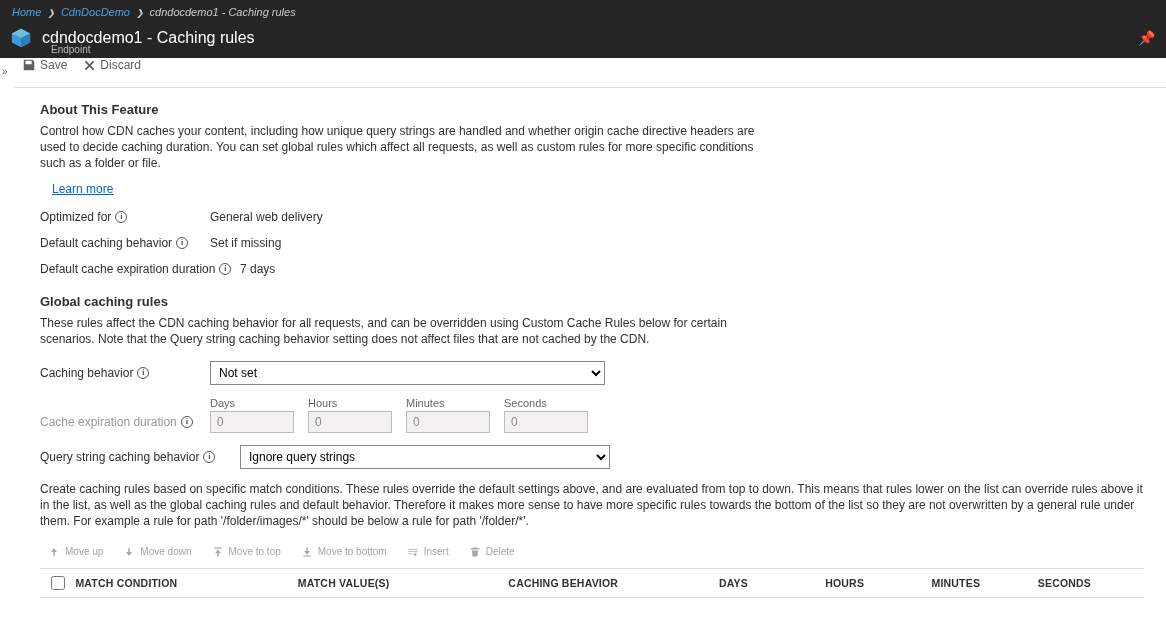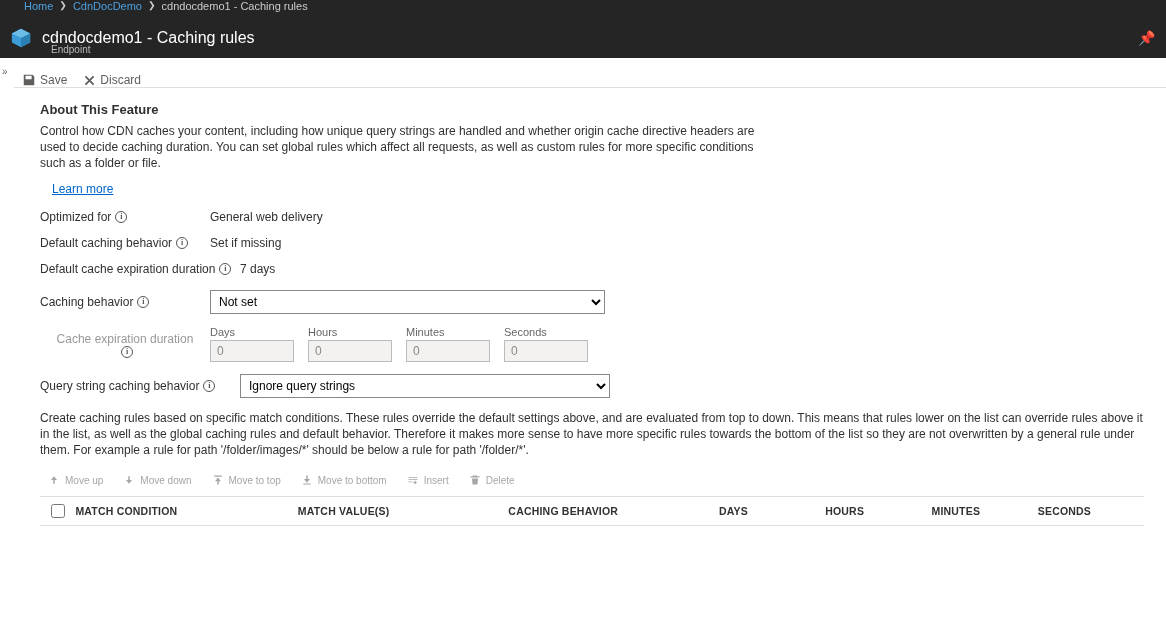--- a/index.html
+++ b/index.html
@@ -1,43 +1,43 @@
 <!DOCTYPE html>
 <html><head>
 <meta charset="utf-8">
 <style>
   * { box-sizing: border-box; margin: 0; padding: 0; }
   body { font-family: "Segoe UI", Arial, sans-serif; font-size: 12px; color: #323130; background: #fff; width: 1166px; }
   
-  .breadcrumb { background: #252525; color: #fff; height: 18px; display: flex; align-items: flex-start; padding: 0 24px; font-size: 11px; }
+  .breadcrumb { background: #252525; color: #fff; height: 18px; display: flex; align-items: flex-end; padding: 0 12px; font-size: 11px; font-style: italic; }
   .breadcrumb a { color: #4ba0e1; text-decoration: none; }
   .breadcrumb .sep { margin: 0 6px; color: #ccc; font-size: 9px; }
   .breadcrumb .current { color: #ccc; }
   
   .titlebar { background: #252525; color: #fff; height: 40px; display: flex; align-items: center; padding: 0 10px; position: relative; }
   .cube-icon { width: 22px; height: 22px; margin-right: 10px; }
   .titlebar h1 { font-size: 16px; font-weight: 400; line-height: 1; }
   .subtitle { font-size: 10px; color: #bbb; position: absolute; left: 42px; top: 26px; margin-left: 9px; }
   .pin { margin-left: auto; color: #fff; font-size: 14px; }
   
   .expander { position: absolute; left: 0; top: 62px; width: 10px; font-size: 10px; color: #666; padding: 4px 0 0 2px; }
   
-  .toolbar { height: 30px; border-bottom: 1px solid #e1dfdd; display: flex; align-items: flex-end; padding: 0 8px; margin-left: 14px; }
+  .toolbar { height: 30px; border-bottom: 1px solid #e1dfdd; display: flex; align-items: flex-start; padding: 0 8px; margin-left: 14px; }
   .toolbar-btn { display: inline-flex; align-items: center; color: #605e5c; margin-right: 16px; font-size: 12px; cursor: pointer; }
   .toolbar-btn svg, .toolbar-btn .glyph { margin-right: 4px; }
   
   .content { padding: 14px 22px 14px 40px; }
   
   h2 { font-size: 13px; font-weight: 600; margin-bottom: 6px; }
   .desc { font-size: 12px; color: #323130; line-height: 1.35; max-width: 720px; margin-bottom: 6px; }
   .learn { color: #0066cc; text-decoration: underline; font-size: 12px; display: inline-block; margin: 4px 0 14px 12px; }
   
   .kv-row { display: flex; align-items: center; margin-bottom: 12px; font-size: 12px; }
   .kv-label { width: 170px; color: #323130; display: flex; align-items: center; }
-  .kv-label.muted { color: #999; flex-direction: column; }
+  .kv-label.muted { color: #999; }
   .info-icon { display: inline-flex; width: 12px; height: 12px; border: 1px solid #555; border-radius: 50%; align-items: center; justify-content: center; font-size: 8px; font-weight: bold; margin-left: 4px; color: #555; font-style: normal; font-family: serif; }
   .kv-value { color: #323130; }
   
   .section-gap { margin-top: 18px; }
   .desc-wide { max-width: none; }
   
   select.wide { width: 395px; height: 24px; border: 1px solid #8a8886; background: #fff; font-size: 12px; padding: 0 4px; }
   
   .duration-group { display: flex; gap: 14px; }
   .duration-item { display: flex; flex-direction: column; }
@@ -117,20 +117,22 @@
     <span class="kv-value">Set if missing</span>
   </div>
   <div class="kv-row">
     <span class="kv-label" style="width:200px">
         <span>Default cache expiration duration</span>
         <i class="info-icon">i</i>
       </span>
     <span class="kv-value">7 days</span>
   </div>
 
+  <h2 class="section-gap">Global caching rules</h2>
+  <p class="desc">These rules affect the CDN caching behavior for all requests, and can be overridden using Custom Cache Rules below for certain scenarios. Note that the Query string caching behavior setting does not affect files that are not cached by the CDN.</p>
 
   <div class="kv-row" style="margin-top:14px">
     <span class="kv-label">
         <span>Caching behavior</span>
         <i class="info-icon">i</i>
       </span>
     <select class="wide"><option>Not set</option></select>
   </div>
 
   <div class="kv-row" style="align-items:flex-end">

